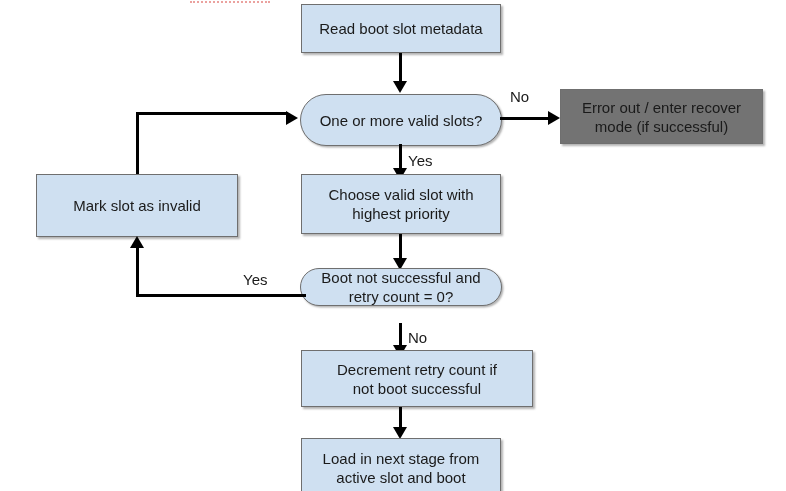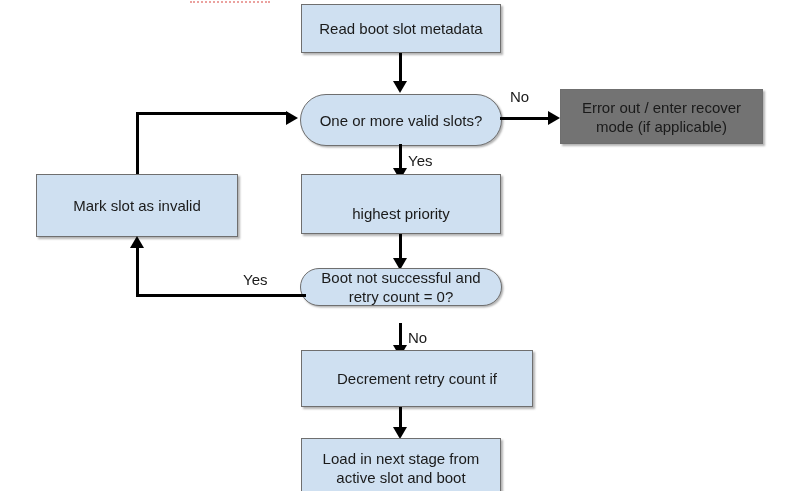--- a/index.html
+++ b/index.html
@@ -97,39 +97,39 @@
     <span class="label">One or more valid slots?</span>
   </div>
 
   <div class="edge-line edge-h" style="left:500px; top:117px; width:50px;"></div>
   <div class="arrow arrow-right" style="left:548px; top:111px;"></div>
   <div class="edge-label" style="left:510px; top:88px;">No</div>
 
   <div class="node error" style="left:560px; top:89px; width:203px; height:55px;">
     <span class="label">
       <span>Error out / enter recover</span><br>
-      <span>mode (if applicable)</span>
+      <span>mode (if successful)</span>
     </span>
   </div>
 
   <div class="edge-line edge-v" style="left:399px; top:144px; height:26px;"></div>
   <div class="arrow arrow-down" style="left:393px; top:168px;"></div>
   <div class="edge-label" style="left:408px; top:152px;">Yes</div>
 
   <div class="node process" style="left:36px; top:174px; width:202px; height:63px;">
     <span class="label">Mark slot as invalid</span>
   </div>
 
   <div class="edge-line edge-v" style="left:136px; top:112px; height:62px;"></div>
   <div class="edge-line edge-h" style="left:136px; top:112px; width:152px;"></div>
   <div class="arrow arrow-right" style="left:286px; top:111px;"></div>
 
   <div class="node process" style="left:301px; top:174px; width:200px; height:60px;">
     <span class="label">
-      <br>
+      <span>Choose valid slot with</span><br>
       <span>highest priority</span>
     </span>
   </div>
 
   <div class="edge-line edge-v" style="left:399px; top:234px; height:26px;"></div>
   <div class="arrow arrow-down" style="left:393px; top:258px;"></div>
 
   <div class="node decision" style="left:300px; top:268px; width:202px; height:38px;">
     <span class="label">
       <span>Boot not successful and</span><br>
@@ -142,20 +142,21 @@
   <div class="arrow arrow-up" style="left:130px; top:236px;"></div>
   <div class="edge-label" style="left:243px; top:271px;">Yes</div>
 
   <div class="edge-line edge-v" style="left:399px; top:323px; height:24px;"></div>
   <div class="arrow arrow-down" style="left:393px; top:345px;"></div>
   <div class="edge-label" style="left:408px; top:329px;">No</div>
 
   <div class="node process" style="left:301px; top:350px; width:232px; height:57px;">
     <span class="label">
       <span>Decrement retry count if</span><br>
+      <span>not boot successful</span>
     </span>
   </div>
 
   <div class="edge-line edge-v" style="left:399px; top:407px; height:22px;"></div>
   <div class="arrow arrow-down" style="left:393px; top:427px;"></div>
 
   <div class="node process" style="left:301px; top:438px; width:200px; height:60px;">
     <span class="label">
       <span>Load in next stage from</span><br>
       <span>active slot and boot</span>

